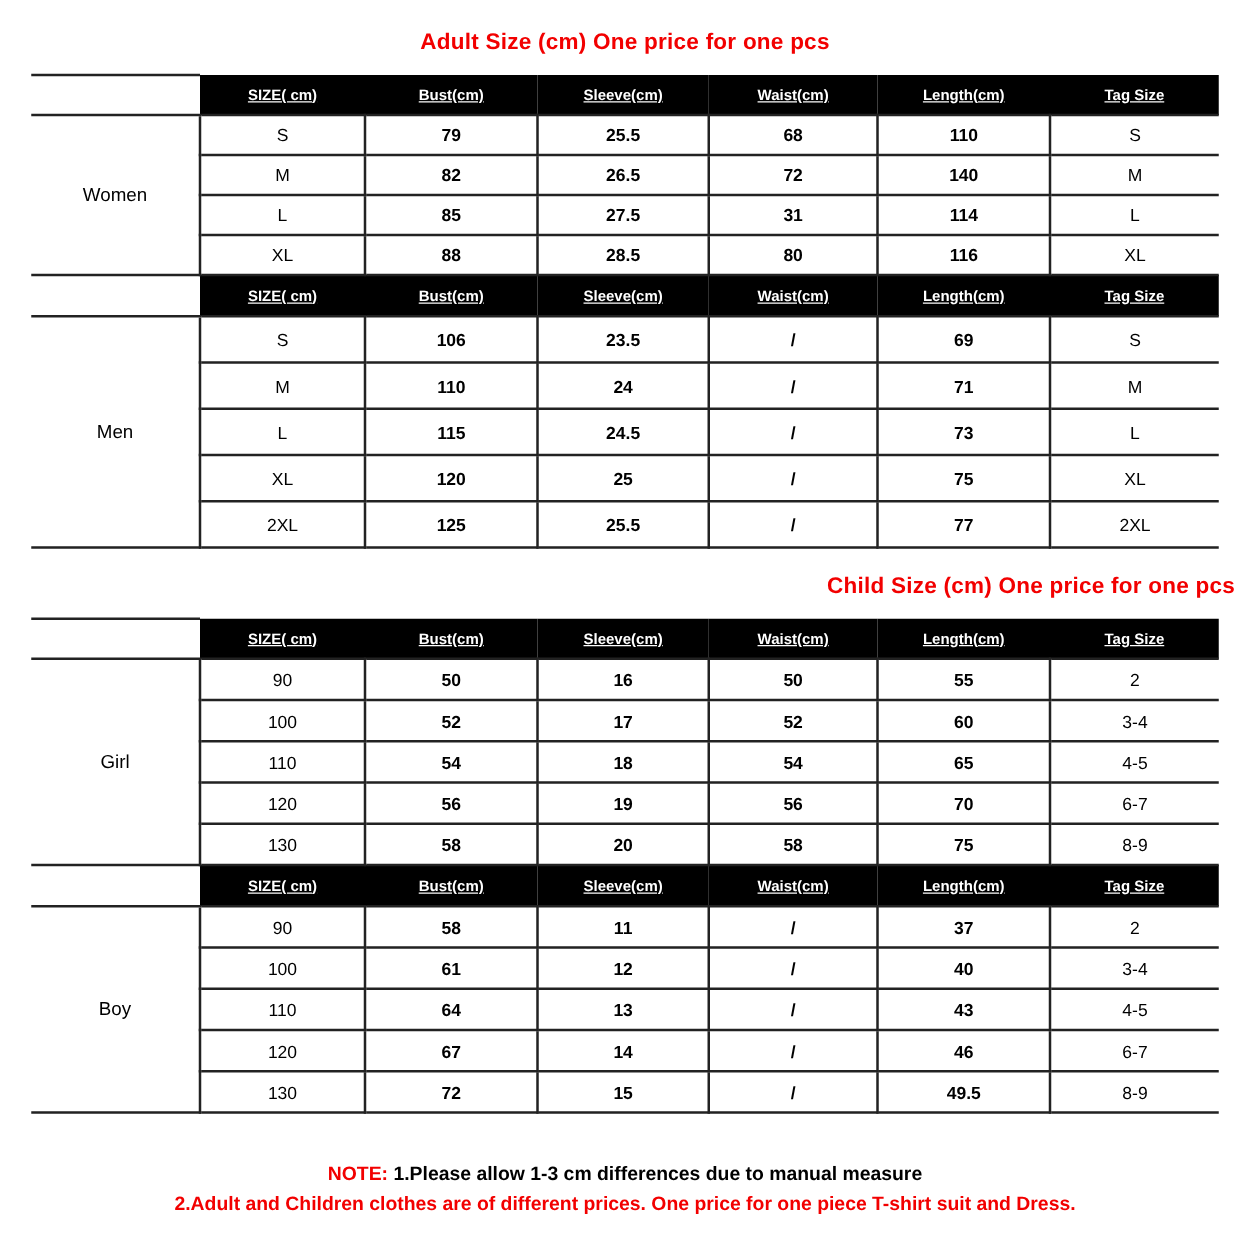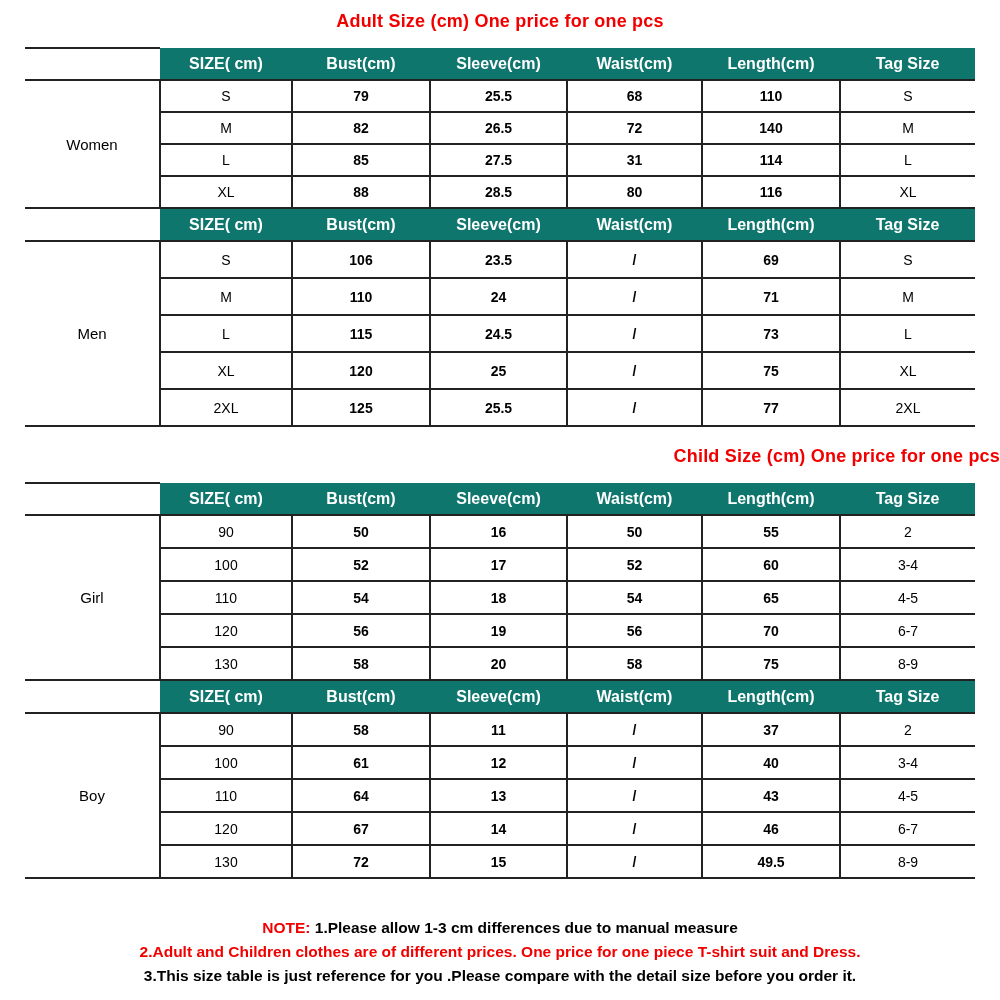--- a/index.html
+++ b/index.html
@@ -4,37 +4,37 @@
 <style>
   html, body { margin: 0; padding: 0; background: #ffffff; }
   body {
     width: 1000px; height: 1000px;
     font-family: "Liberation Sans", sans-serif;
     color: #000;
   }
   .page { position: relative; width: 1000px; height: 1000px; overflow: hidden; }
 
   .sec-title {
-    margin: 0; text-align: center;
+    margin: 12px; text-align: center;
     color: #f20000; font-weight: bold; font-size: 18px;
     letter-spacing: 0.2px;
   }
   .adult-title { padding-top: 11px; }
   .child-title { margin-top: 19px; text-align: right; }
 
   table.size {
     border-collapse: collapse; table-layout: fixed;
     width: 950px; margin: 15px 0 0 25px;
   }
   table.size th, table.size td { padding: 0; vertical-align: middle; text-align: center; }
 
   th.h {
-    background: #0f766e; color: #ffffff;
-    font-size: 16px; font-weight: bold;
-    height: 31px; border: 0;
+    background: #000000; color: #ffffff;
+    font-size: 12px; font-weight: bold;
+    height: 31px; border: 0; text-decoration: underline;
   }
   td.corner {
     border: 0;
     border-top: 2px solid #222;
     border-bottom: 2px solid #222;
     background: #fff;
   }
   td.lbl {
     border: 2px solid #222; border-left: 0;
     font-weight: normal; font-size: 15px;
@@ -285,16 +285,15 @@
       </tr>
     </tbody>
   </table>
 
   <div class="notes">
     <div>
       <span class="red">NOTE:</span>
       <span>1.Please allow 1-3 cm differences due to manual measure</span>
     </div>
     <div class="red">2.Adult and Children clothes are of different prices. One price for one piece T-shirt suit and Dress.</div>
-    <div>3.This size table is just reference for you .Please compare with the detail size before you order  it.</div>
   </div>
 
 </div>
 
 </body></html>

